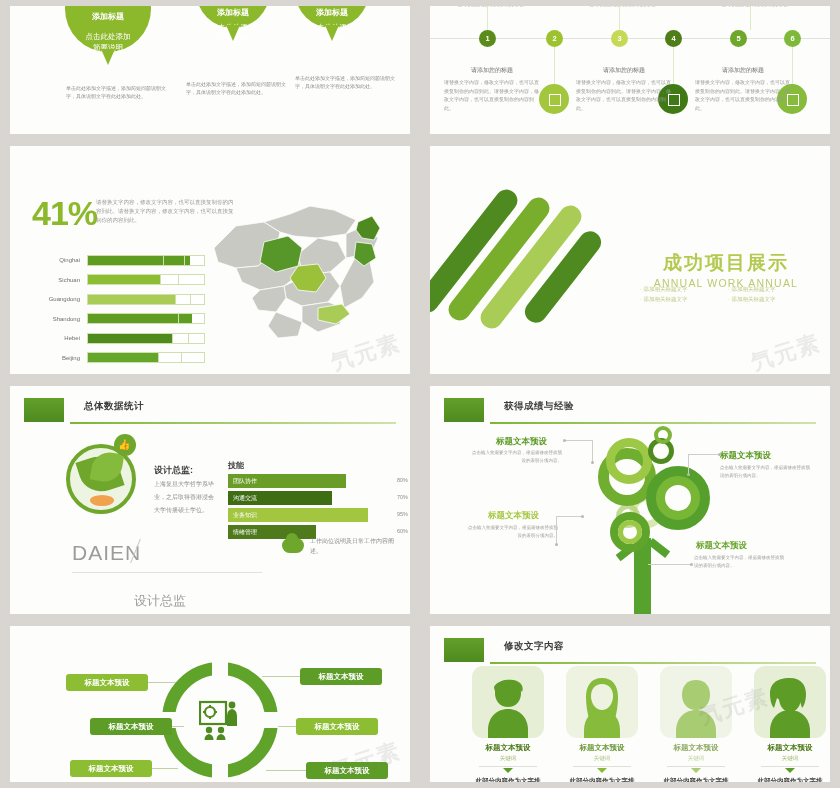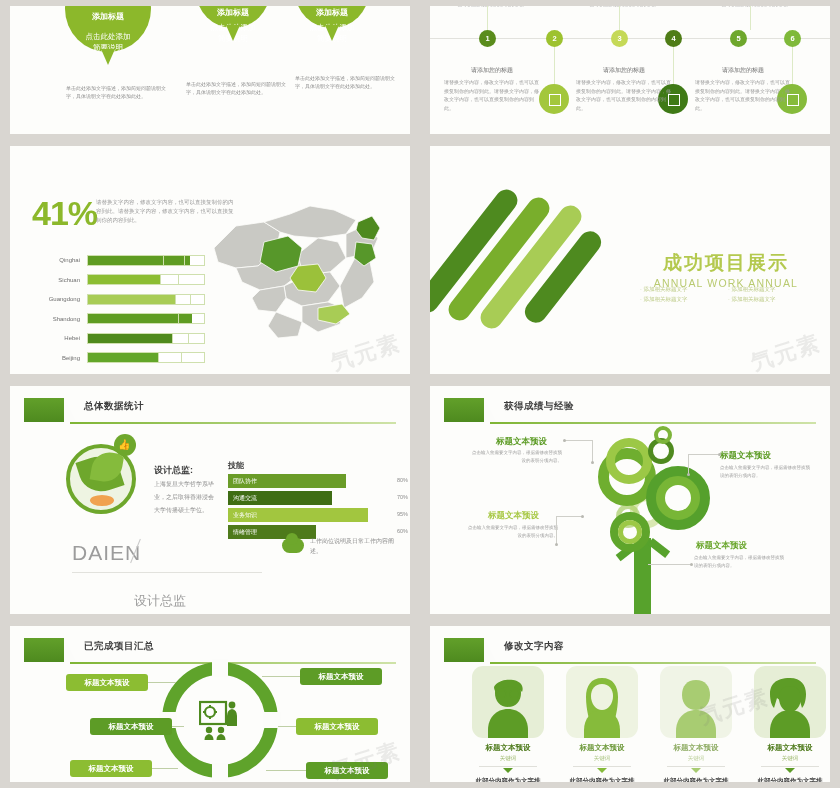--- a/index.html
+++ b/index.html
@@ -421,25 +421,20 @@
 
       <div class="t-cap" style="left:266px;top:154px;color:#6aa62c;">标题文本预设</div>
       <div class="t-body" style="left:264px;top:168px;width:90px;">点击输入您需要文字内容，根据需修改替换预设的表明分项内容。</div>
       <div class="t-lead" style="left:218px;top:178px;width:44px;"></div>
       <div class="t-dot" style="left:260px;top:177px;"></div>
     </div>
   </div>
 
   <div class="cell">
     <div class="slide">
-      <div class="hdr">
-        <div class="tab"></div>
-        <div class="ttl">已完成项目汇总</div>
-        <div class="rule"></div>
-      </div>
 
       <div class="cd">
         <div class="cd-ring"></div>
         <div class="cd-gap" style="left:50px;top:-3px;width:16px;height:18px;"></div>
         <div class="cd-gap" style="left:50px;top:101px;width:16px;height:18px;"></div>
         <div class="cd-gap" style="left:-3px;top:50px;width:18px;height:16px;"></div>
         <div class="cd-gap" style="left:101px;top:50px;width:18px;height:16px;"></div>
         <svg class="cd-icon" viewBox="0 0 42 40">
           <rect x="1" y="2" width="26" height="22" fill="none" stroke="#4e8a1f" stroke-width="2.2"></rect>
           <circle cx="11" cy="12" r="5" fill="none" stroke="#4e8a1f" stroke-width="2.2"></circle>

